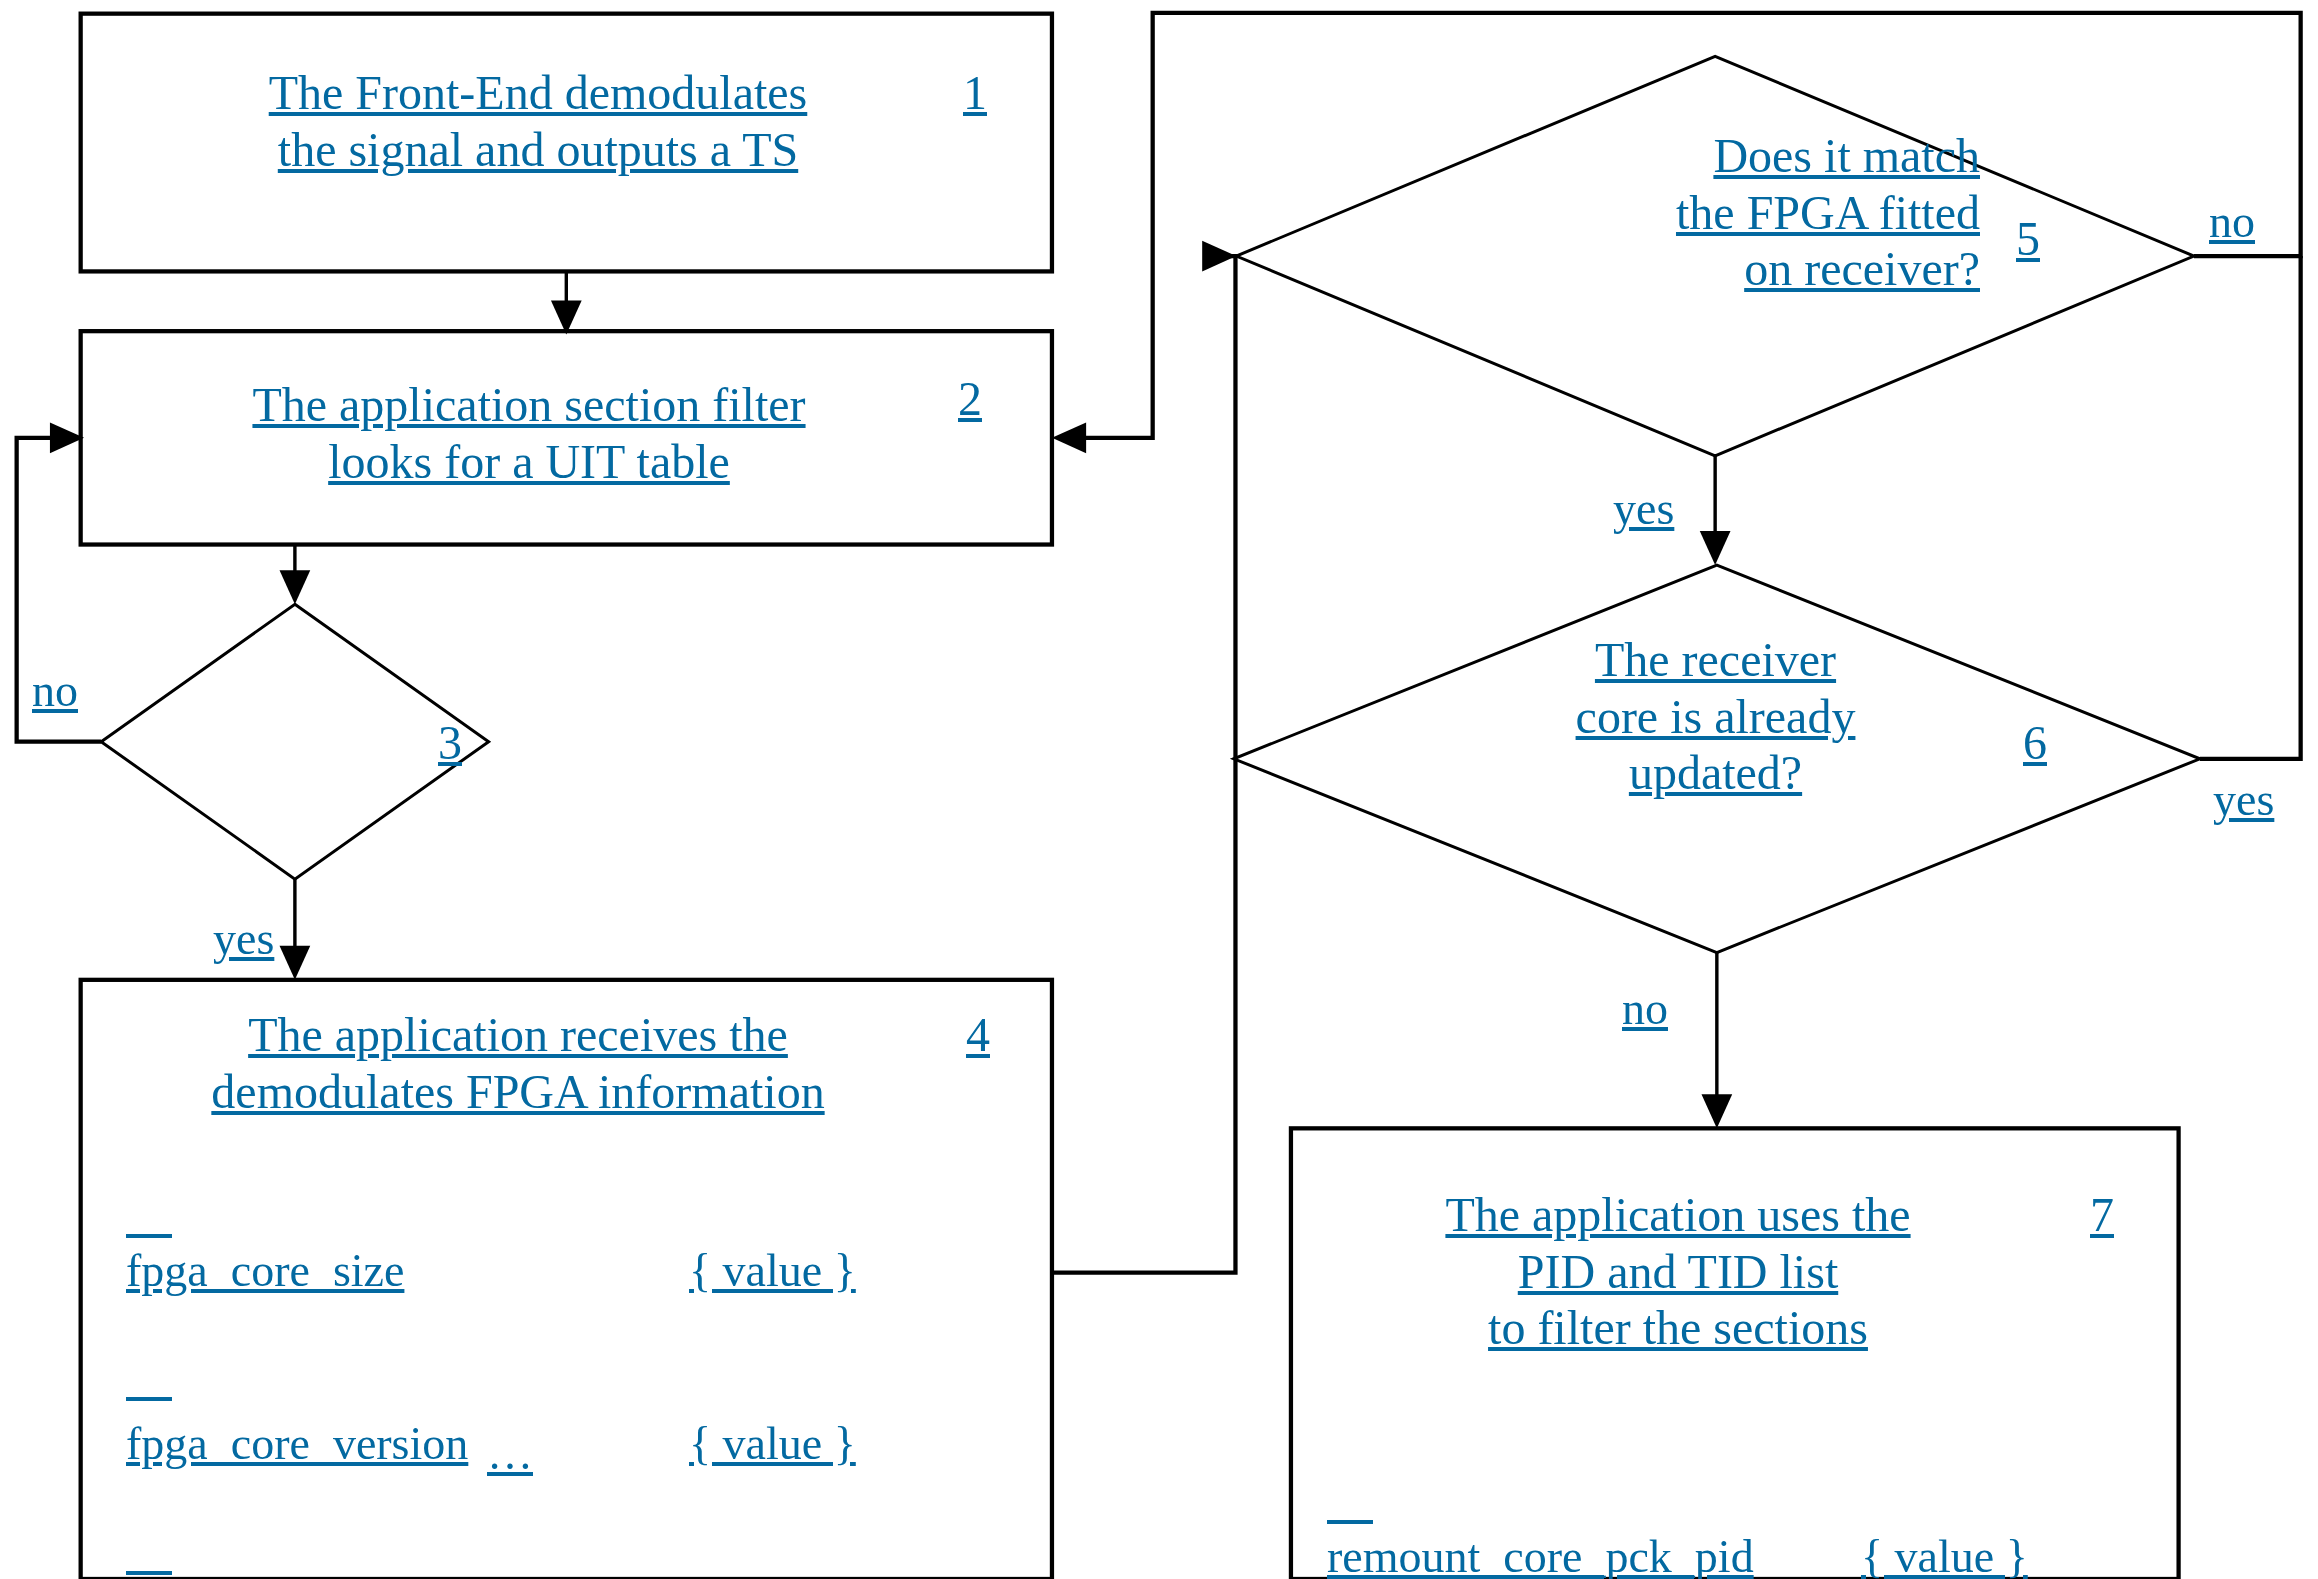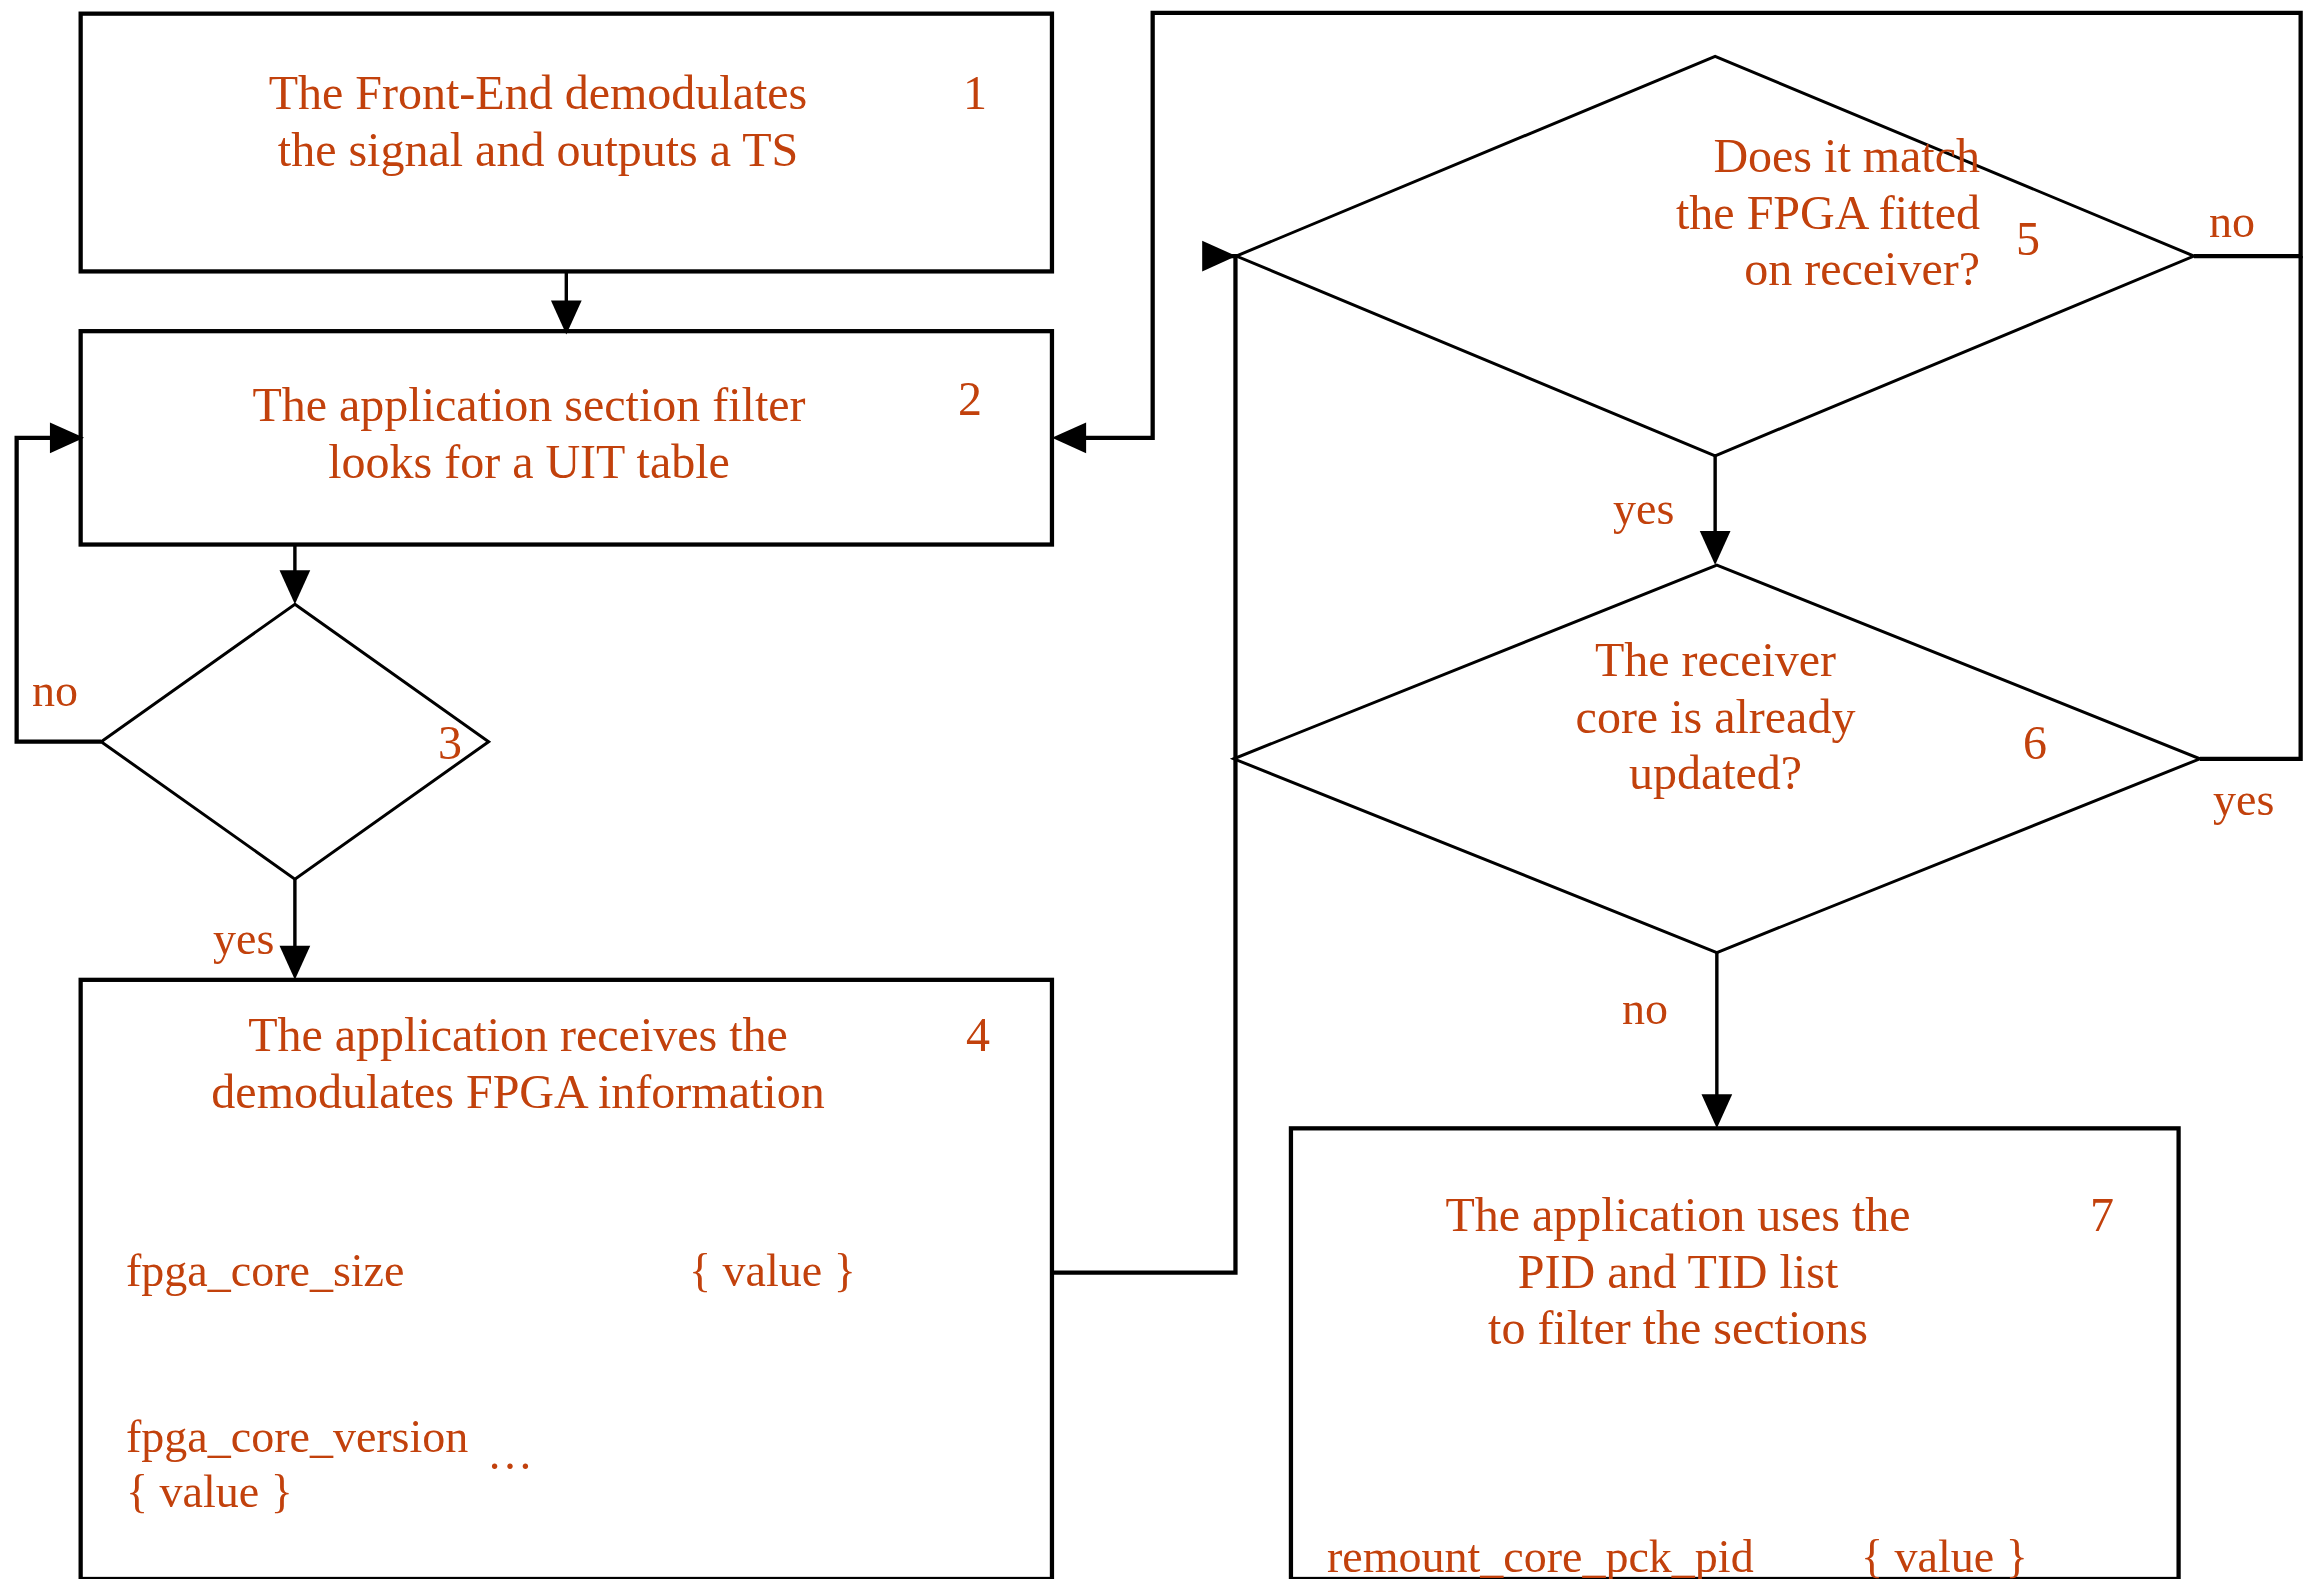--- a/index.html
+++ b/index.html
@@ -25,25 +25,26 @@
   }
   .shape-stroke { fill: #ffffff; stroke: #000000; }
   .box-stroke  { stroke-width: 5; }
   .dia-stroke  { stroke-width: 3.5; }
   .conn        { stroke: #000000; stroke-width: 5; fill: none; }
   .conn-thin   { stroke: #000000; stroke-width: 4; fill: none; }
   .arrowhead   { fill: #000000; }
 
   .txt {
     position: absolute;
-    color: #c2410c;
+    color: #0369a1;
     font-family: "Liberation Serif", "DejaVu Serif", serif;
     white-space: pre;
     line-height: 1.18;
     pointer-events: none;
+    text-decoration: underline;
   }
   .node-text {
     font-size: 48px;
     text-align: center;
   }
   .node-num {
     font-size: 48px;
   }
   .edge-label {
     font-size: 46px;
@@ -135,21 +136,21 @@
   <div class="txt node-num" style="left:438px; top:715px;">3</div>
 
   <div class="txt node-text" style="left:104px; top:1007px; width:828px;"><span>The application receives the</span><br><span>demodulates FPGA information</span></div>
   <div class="txt node-num" style="left:966px; top:1007px;">4</div>
 
   <div class="txt kv-list" style="left:126px; top:1135px; width:896px;">
     <div class="kv-row">
       <span class="kv-key" style="width:563px;">fpga_core_size</span>
       <span class="kv-val">{ value }</span>
     </div>
-    <div class="kv-row" style="margin-top:4px;flex-direction:column;">
+    <div class="kv-row" style="margin-top:11px;">
       <span class="kv-key" style="width:563px;">fpga_core_version</span>
       <span class="kv-val">{ value }</span>
     </div>
     
     
   </div>
   <div class="txt ellipsis" style="left:126px; top:1427px; width:768px;">…</div>
 
   <div class="txt node-text" style="left:1451px; top:128px; width:529px;text-align:right;"><span>Does it match</span><br><span>the FPGA fitted</span><br><span>on receiver?</span></div>
   <div class="txt node-num" style="left:2016px; top:211px;">5</div>

